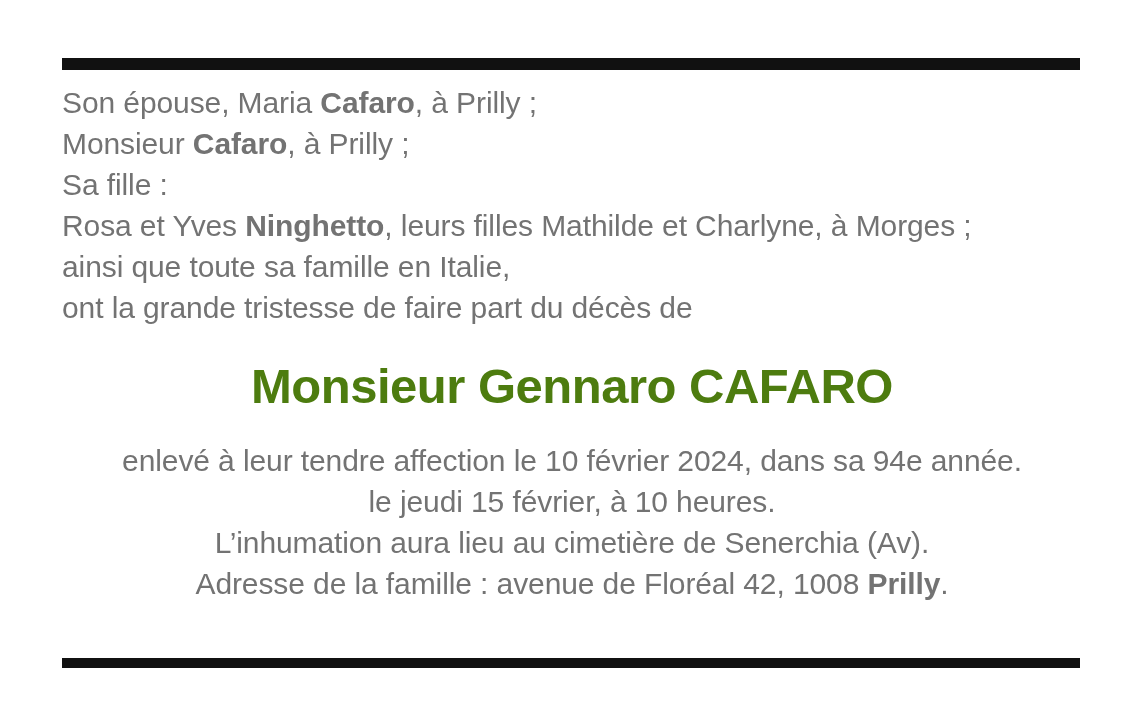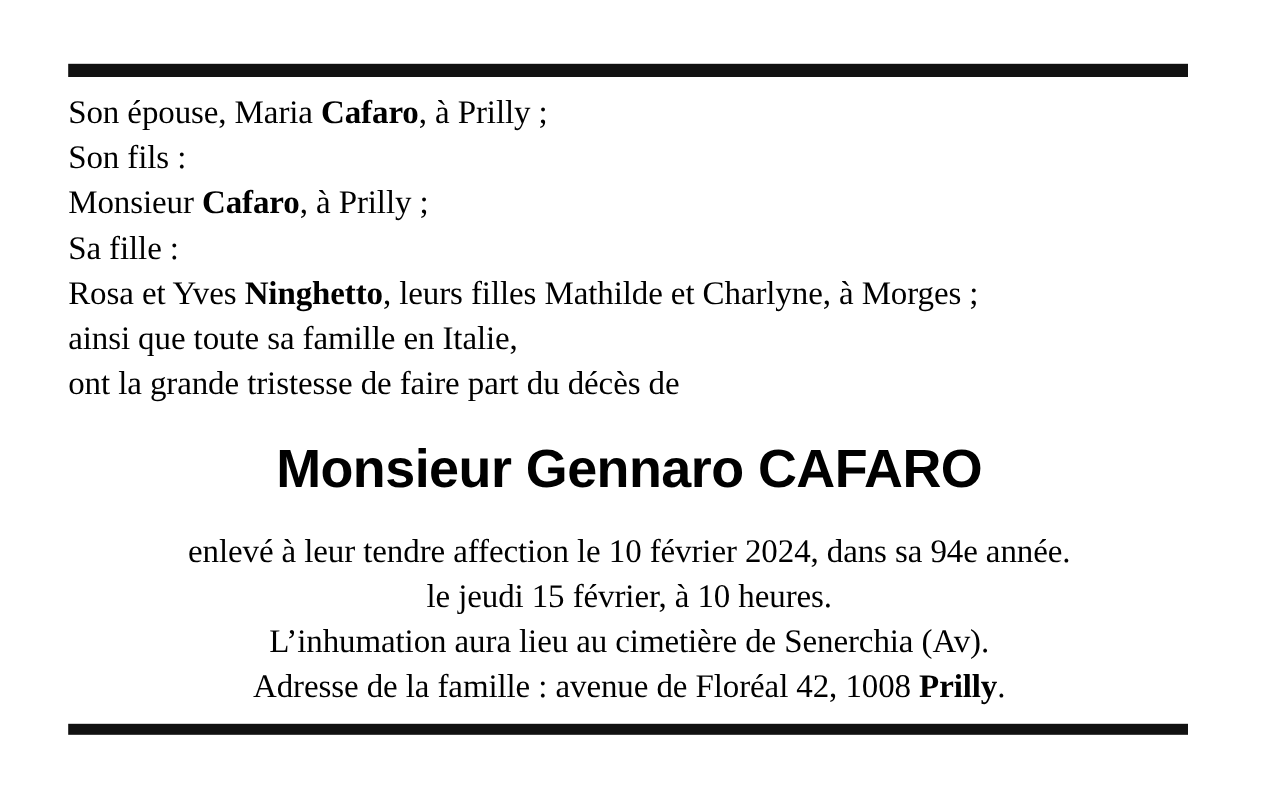--- a/index.html
+++ b/index.html
@@ -40,53 +40,51 @@
     position: absolute;
     left: 62px;
     top: 82px;
     width: 1020px;
   }
   .line {
     font-size: 30px;
     line-height: 41px;
     letter-spacing: -0.1px;
     white-space: nowrap;
-    color: #000000;
-    font-family: Liberation Serif, serif;
+    color: #737373;
   }
   .line b {
     font-weight: 700;
   }
   .deceased-name {
     text-align: center;
     font-size: 49px;
     font-weight: 700;
     line-height: 64px;
     letter-spacing: -0.5px;
     margin-top: 26px;
     margin-bottom: 22px;
-    color: #000000;
+    color: #4d7c0f;
     white-space: nowrap;
   }
   .lower-block .line {
     line-height: 41px;
     text-align: center;
   }
 </style>
 </head>
 <body>
 
 <div class="notice">
 
   <div class="rule rule-top"></div>
 
   <div class="body-block">
     <div id="intro-lines">
         <div class="line"><span>Son épouse, Maria </span><b>Cafaro</b><span>, à Prilly ;</span></div>
-        <div class="line"><span>Son fils :</span></div>
         <div class="line"><span>Monsieur </span><b>Cafaro</b><span>, à Prilly ;</span></div>
         <div class="line"><span>Sa fille :</span></div>
         <div class="line"><span>Rosa et Yves </span><b>Ninghetto</b><span>, leurs filles Mathilde et Charlyne, à Morges ;</span></div>
         <div class="line"><span>ainsi que toute sa famille en Italie,</span></div>
         <div class="line"><span>ont la grande tristesse de faire part du décès de</span></div>
       </div>
 
     <div class="deceased-name">Monsieur Gennaro CAFARO</div>
 
     <div class="lower-block" id="detail-lines">

